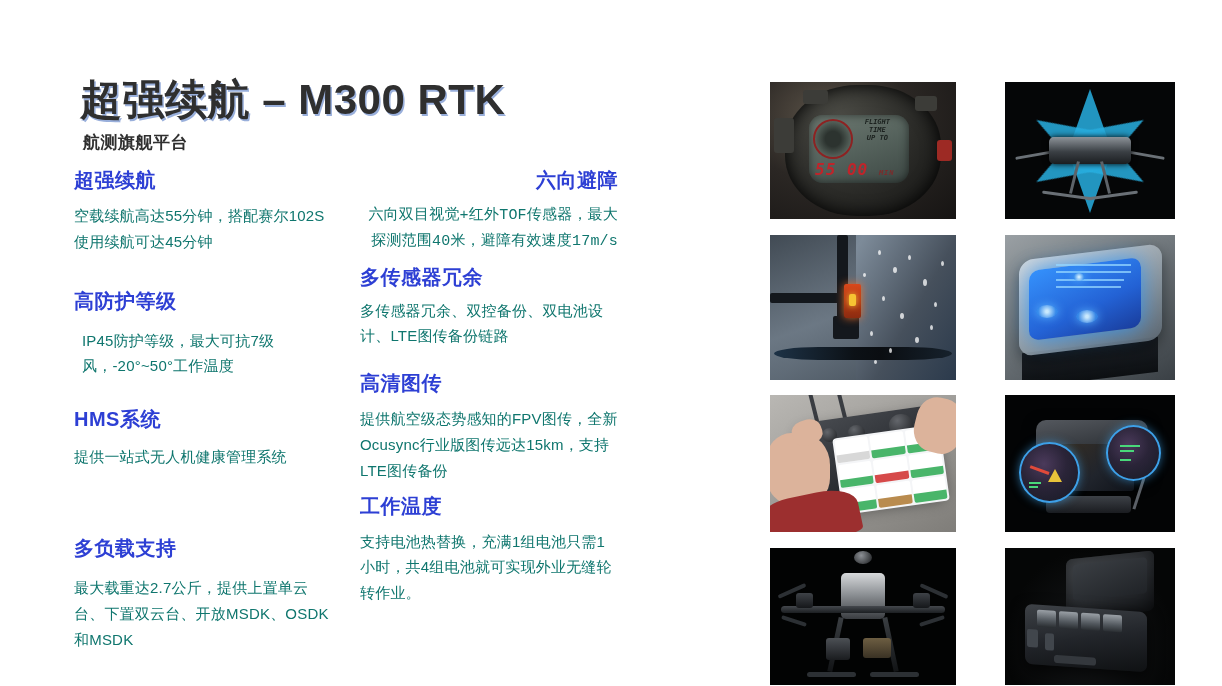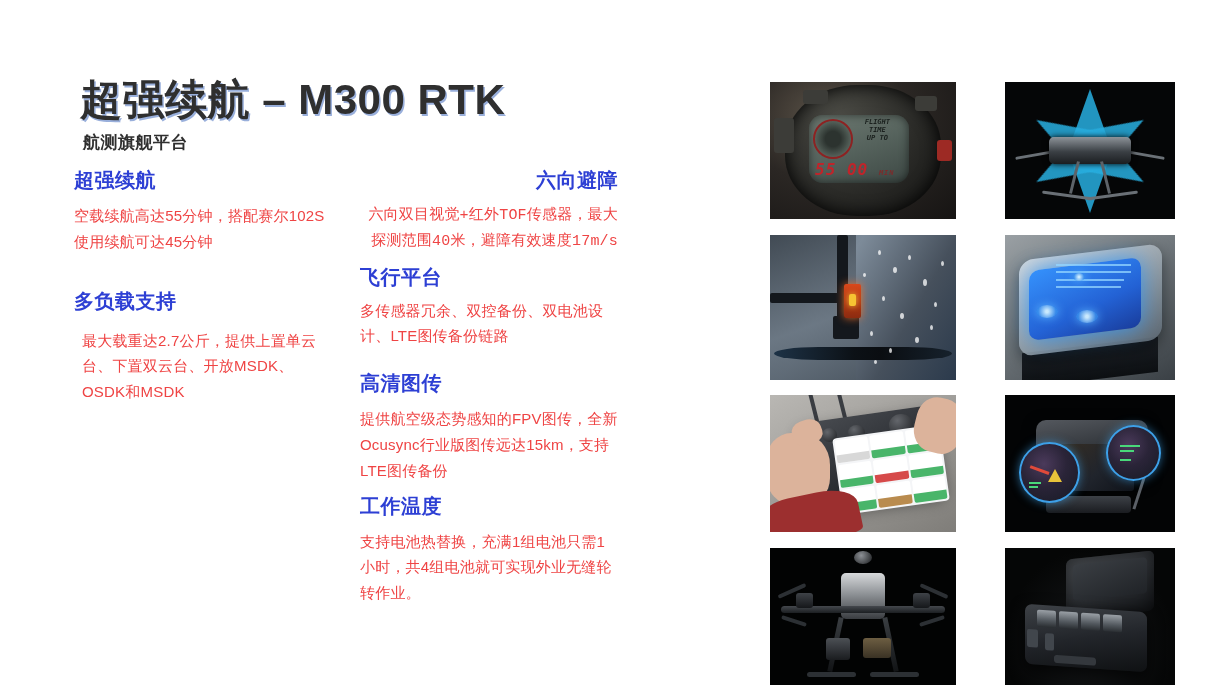--- a/index.html
+++ b/index.html
@@ -46,21 +46,21 @@
   .feature { margin-bottom: 0; }
 
   .feat-head {
     color: #2d3fd4;
     font-weight: bold;
     font-size: 20px;
     letter-spacing: 0.5px;
     line-height: 1.25;
   }
   .feat-body {
-    color: #ef4444;
+    color: #0f766e;
     font-size: 15px;
     line-height: 1.72;
     letter-spacing: 0.2px;
   }
 
   
   #col-left  .feature:nth-child(1) { margin-bottom: 34px; }
   #col-left  .feature:nth-child(1) .feat-body { margin-top: 10px; }
   #col-left  .feature:nth-child(2) { margin-bottom: 28px; }
   #col-left  .feature:nth-child(2) .feat-body { margin-top: 14px; padding-left: 8px; }
@@ -282,32 +282,40 @@
     <div id="page-title">超强续航 – M300 RTK</div>
     <div id="page-subtitle">航测旗舰平台</div>
   </div>
 
   <div class="feature-col" id="col-left">
     <div class="feature">
       <div class="feat-head">超强续航</div>
       <div class="feat-body">空载续航高达55分钟，搭配赛尔102S使用续航可达45分钟</div>
     </div>
     <div class="feature">
+      <div class="feat-head">高防护等级</div>
+      <div class="feat-body">IP45防护等级，最大可抗7级风，-20°~50°工作温度</div>
+    </div>
+    <div class="feature">
+      <div class="feat-head">HMS系统</div>
+      <div class="feat-body">提供一站式无人机健康管理系统</div>
+    </div>
+    <div class="feature">
       <div class="feat-head">多负载支持</div>
       <div class="feat-body">最大载重达2.7公斤，提供上置单云台、下置双云台、开放MSDK、OSDK和MSDK</div>
     </div>
   </div>
 
   <div class="feature-col" id="col-mid">
     <div class="feature">
       <div class="feat-head">六向避障</div>
       <div class="feat-body">六向双目视觉+红外TOF传感器，最大探测范围40米，避障有效速度17m/s</div>
     </div>
     <div class="feature">
-      <div class="feat-head">飞行平台</div>
+      <div class="feat-head">多传感器冗余</div>
       <div class="feat-body">多传感器冗余、双控备份、双电池设计、LTE图传备份链路</div>
     </div>
     <div class="feature">
       <div class="feat-head">高清图传</div>
       <div class="feat-body">提供航空级态势感知的FPV图传，全新Ocusync行业版图传远达15km，支持LTE图传备份</div>
     </div>
     <div class="feature">
       <div class="feat-head">工作温度</div>
       <div class="feat-body">支持电池热替换，充满1组电池只需1小时，共4组电池就可实现外业无缝轮转作业。</div>
     </div>

